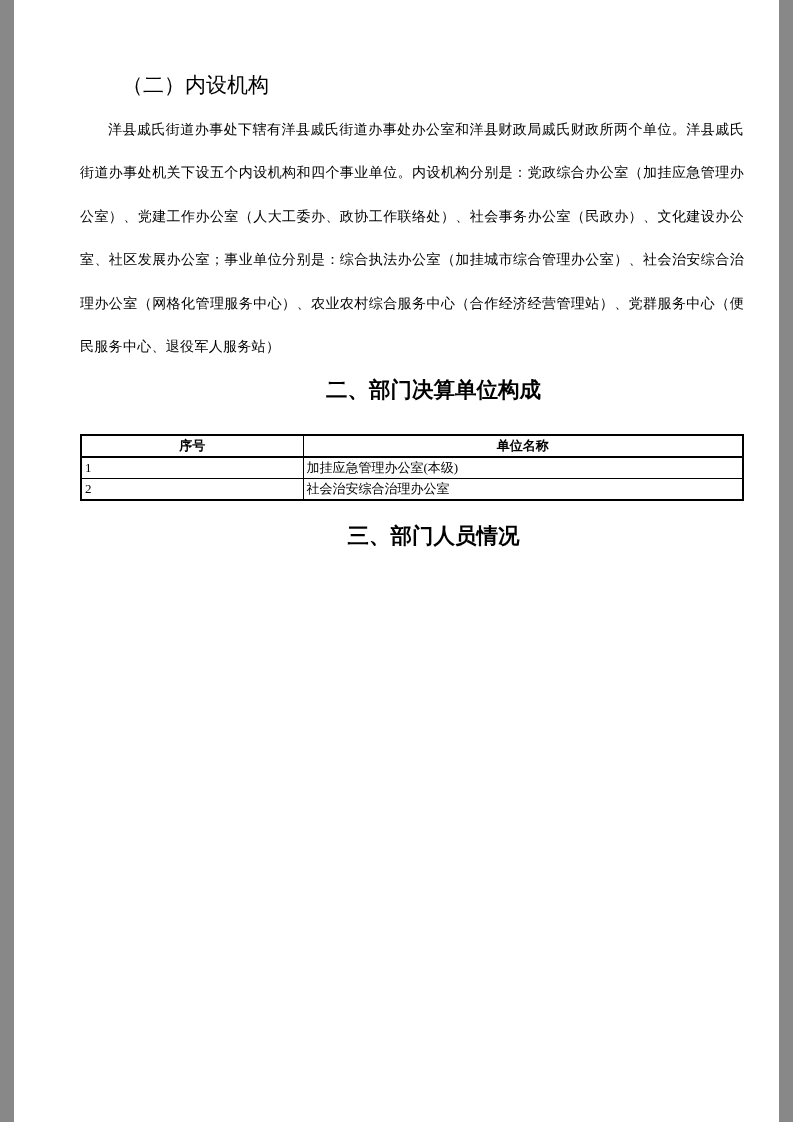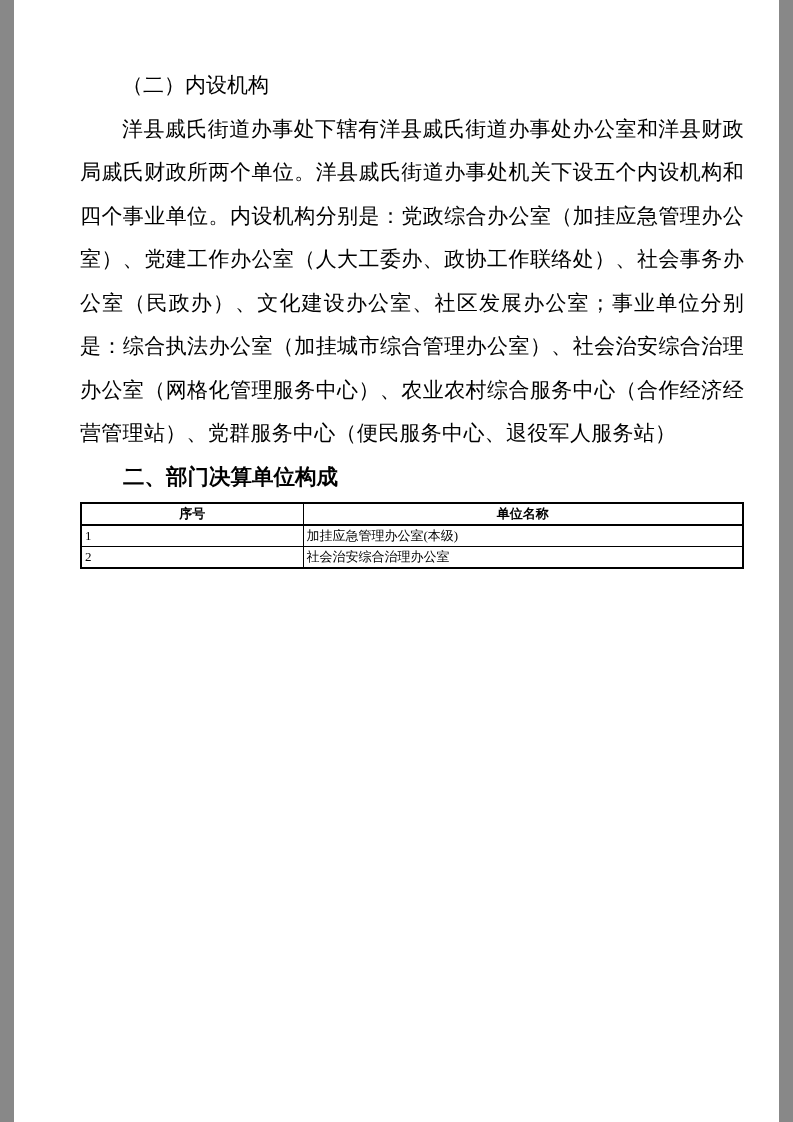--- a/index.html
+++ b/index.html
@@ -14,21 +14,21 @@
     overflow: hidden;
   }
   .content {
     position: absolute;
     left: 66px;
     top: 64px;
     width: 664px;
   }
   .body-text {
     font-family: "Liberation Serif", "DejaVu Serif", serif;
-    font-size: 21px;
+    font-size: 14px;
     line-height: 43.5px;
     color: #000000;
   }
   .sub-heading {
     font-family: "Liberation Serif", "DejaVu Serif", serif;
     font-size: 21px;
     line-height: 43.5px;
     font-weight: normal;
     text-indent: 2em;
   }
@@ -37,25 +37,26 @@
     text-justify: inter-ideograph;
     text-indent: 2em;
     letter-spacing: 0.3px;
   }
   .section-heading {
     font-family: "Liberation Sans", "DejaVu Sans", sans-serif;
     font-size: 21.5px;
     line-height: 43.5px;
     font-weight: bold;
     text-indent: 2em;
+    text-align: center;
   }
   .section-heading.third { margin-top: 14px; }
   .units-table {
     width: 664px;
-    margin-top: 3px;
+    margin-top: 22px;
     border-collapse: collapse;
     table-layout: fixed;
     border: 2px solid #000000;
   }
   .units-table col.col-seq { width: 222px; }
   .units-table th {
     font-family: "Liberation Sans", "DejaVu Sans", sans-serif;
     font-size: 13px;
     font-weight: bold;
     text-align: center;
@@ -103,16 +104,17 @@
           <td>1</td>
           <td>加挂应急管理办公室(本级)</td>
         </tr>
         <tr>
           <td>2</td>
           <td>社会治安综合治理办公室</td>
         </tr>
       </tbody>
     </table>
 
+    <div class="section-heading third">三、部门人员情况</div>
 
 
   </div>
 </div>
 
 </body></html>

